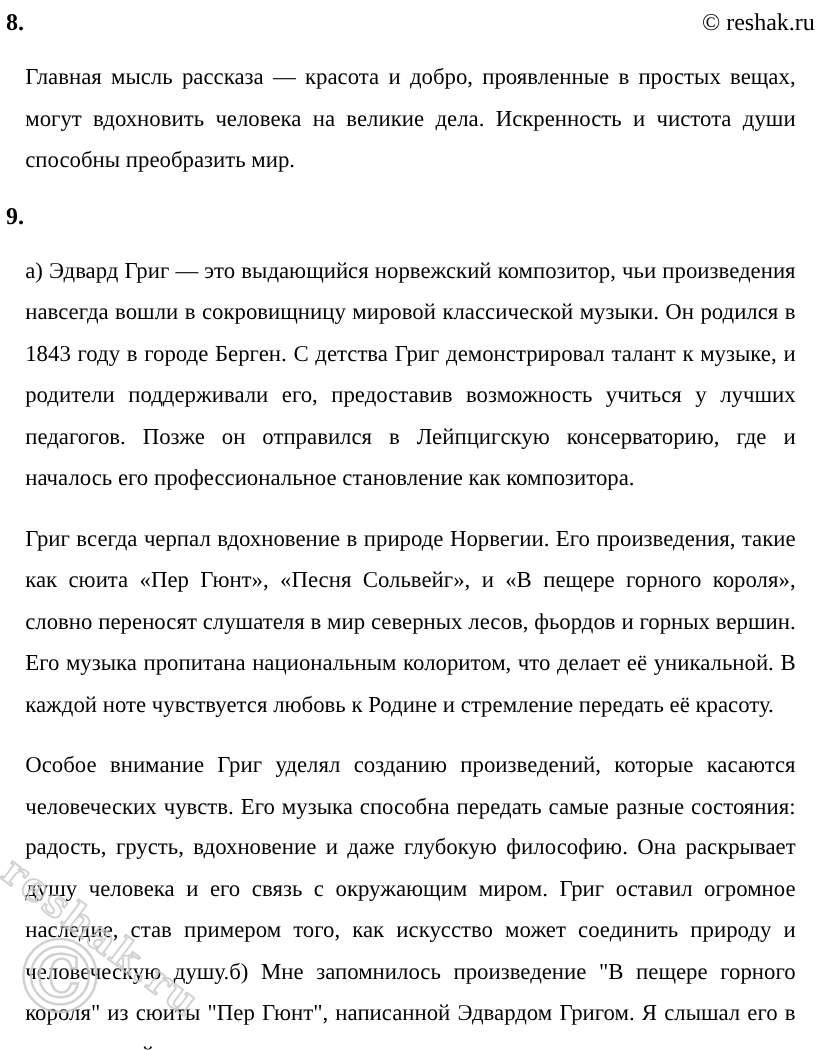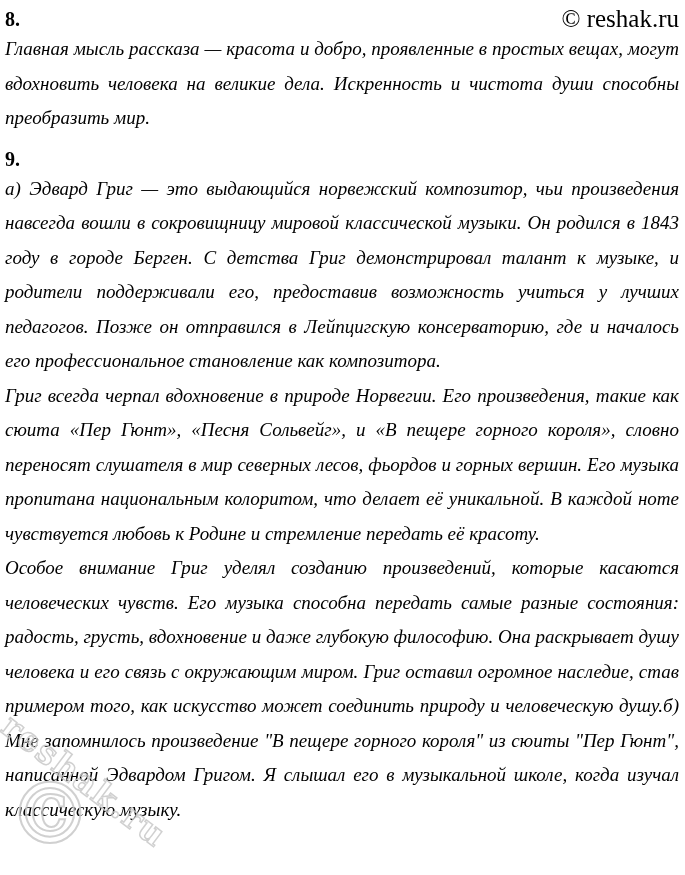--- a/index.html
+++ b/index.html
@@ -22,30 +22,29 @@
     display: flex;
     justify-content: space-between;
     align-items: flex-start;
   }
   .sec-num {
     font-weight: bold;
     font-size: 20px;
     line-height: 26px;
   }
   .copyright {
-    font-size: 25px;
+    font-size: 20px;
     line-height: 26px;
   }
   p.para {
-    margin: 0;
+    margin: 16px;
     font-size: 19px;
     line-height: 34.5px;
     text-align: justify;
     text-justify: inter-word;
-    font-style: italic;
   }
   .p8   { margin-top: 15px; }
   .sec9 { margin-top: 10px; }
   .p9a  { margin-top: 13px; }
   .p9b  { margin-top: 8px; }
   .p9c  { margin-top: 8px; }
 
   
   .watermark {
     position: absolute;

